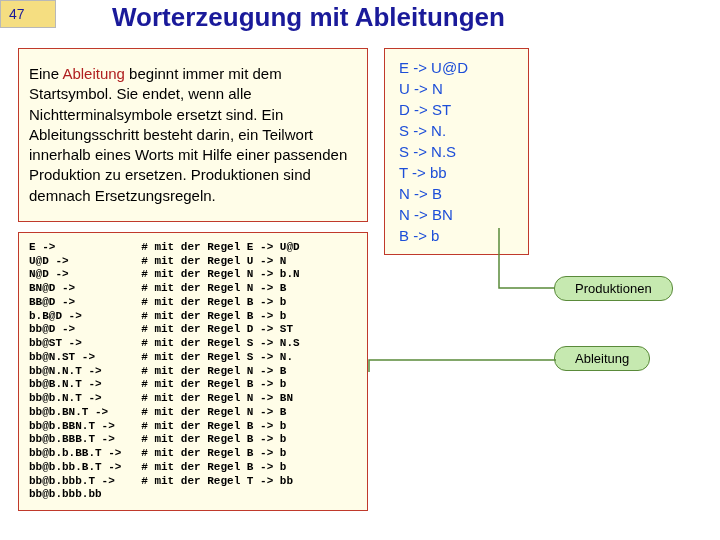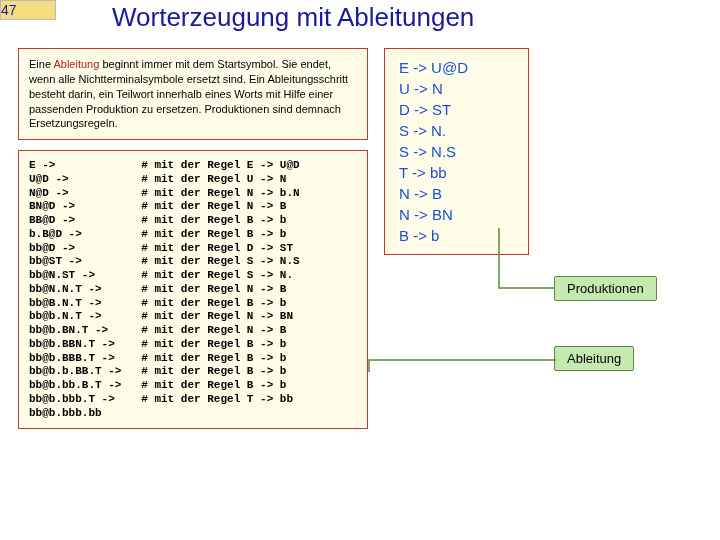--- a/index.html
+++ b/index.html
@@ -12,58 +12,58 @@
     position: relative;
     overflow: hidden;
   }
   .header {
     display: flex;
     align-items: flex-start;
     height: 40px;
   }
   .page-num-box {
     width: 56px;
-    height: 20px;
+    height: 28px;
     background: #f5de81;
     border: 1px solid #b8b8b8;
     color: #1a1a9a;
     font-size: 14px;
     display: flex;
     align-items: center;
     justify-content: flex-start;
-    padding-left: 0;
+    padding-left: 8px;
     box-sizing: border-box;
   }
   .title {
     color: #1a1a9a;
     font-size: 26px;
     margin-left: 56px;
     margin-top: 2px;
-    font-weight: normal;
+    font-weight: bold;
   }
   .content {
     display: flex;
     padding: 8px 18px 0 18px;
     gap: 16px;
   }
   .left-col {
     flex: 0 0 350px;
     display: flex;
     flex-direction: column;
     gap: 10px;
   }
   .right-col {
     flex: 0 0 300px;
     position: relative;
   }
   .box {
     border: 1px solid #c0392b;
     background: #fffde8;
-    padding: 8px 10px;
-    font-size: 11px;
+    padding: 15px 10px;
+    font-size: 15px;
     line-height: 1.35;
     color: #000;
   }
   .code-box {
     border: 1px solid #c0392b;
     background: #fffde8;
     padding: 8px 10px;
     font-family: "Courier New", monospace;
     font-size: 11px;
     line-height: 1.25;
@@ -78,23 +78,23 @@
     font-size: 15px;
     line-height: 1.4;
     white-space: pre;
     color: #1d4ed8;
     width: 115px;
   }
   .callout {
     position: absolute;
     background: #c6e9b0;
     border: 1px solid #5a8a3a;
-    border-radius: 2px;
+    border-radius: 12px;
     font-size: 13px;
-    padding: 4px 12px;
+    padding: 4px 20px;
     color: #000;
   }
   .callout-prod {
     top: 228px;
     left: 170px;
   }
   .callout-abl {
     top: 298px;
     left: 170px;
   }

